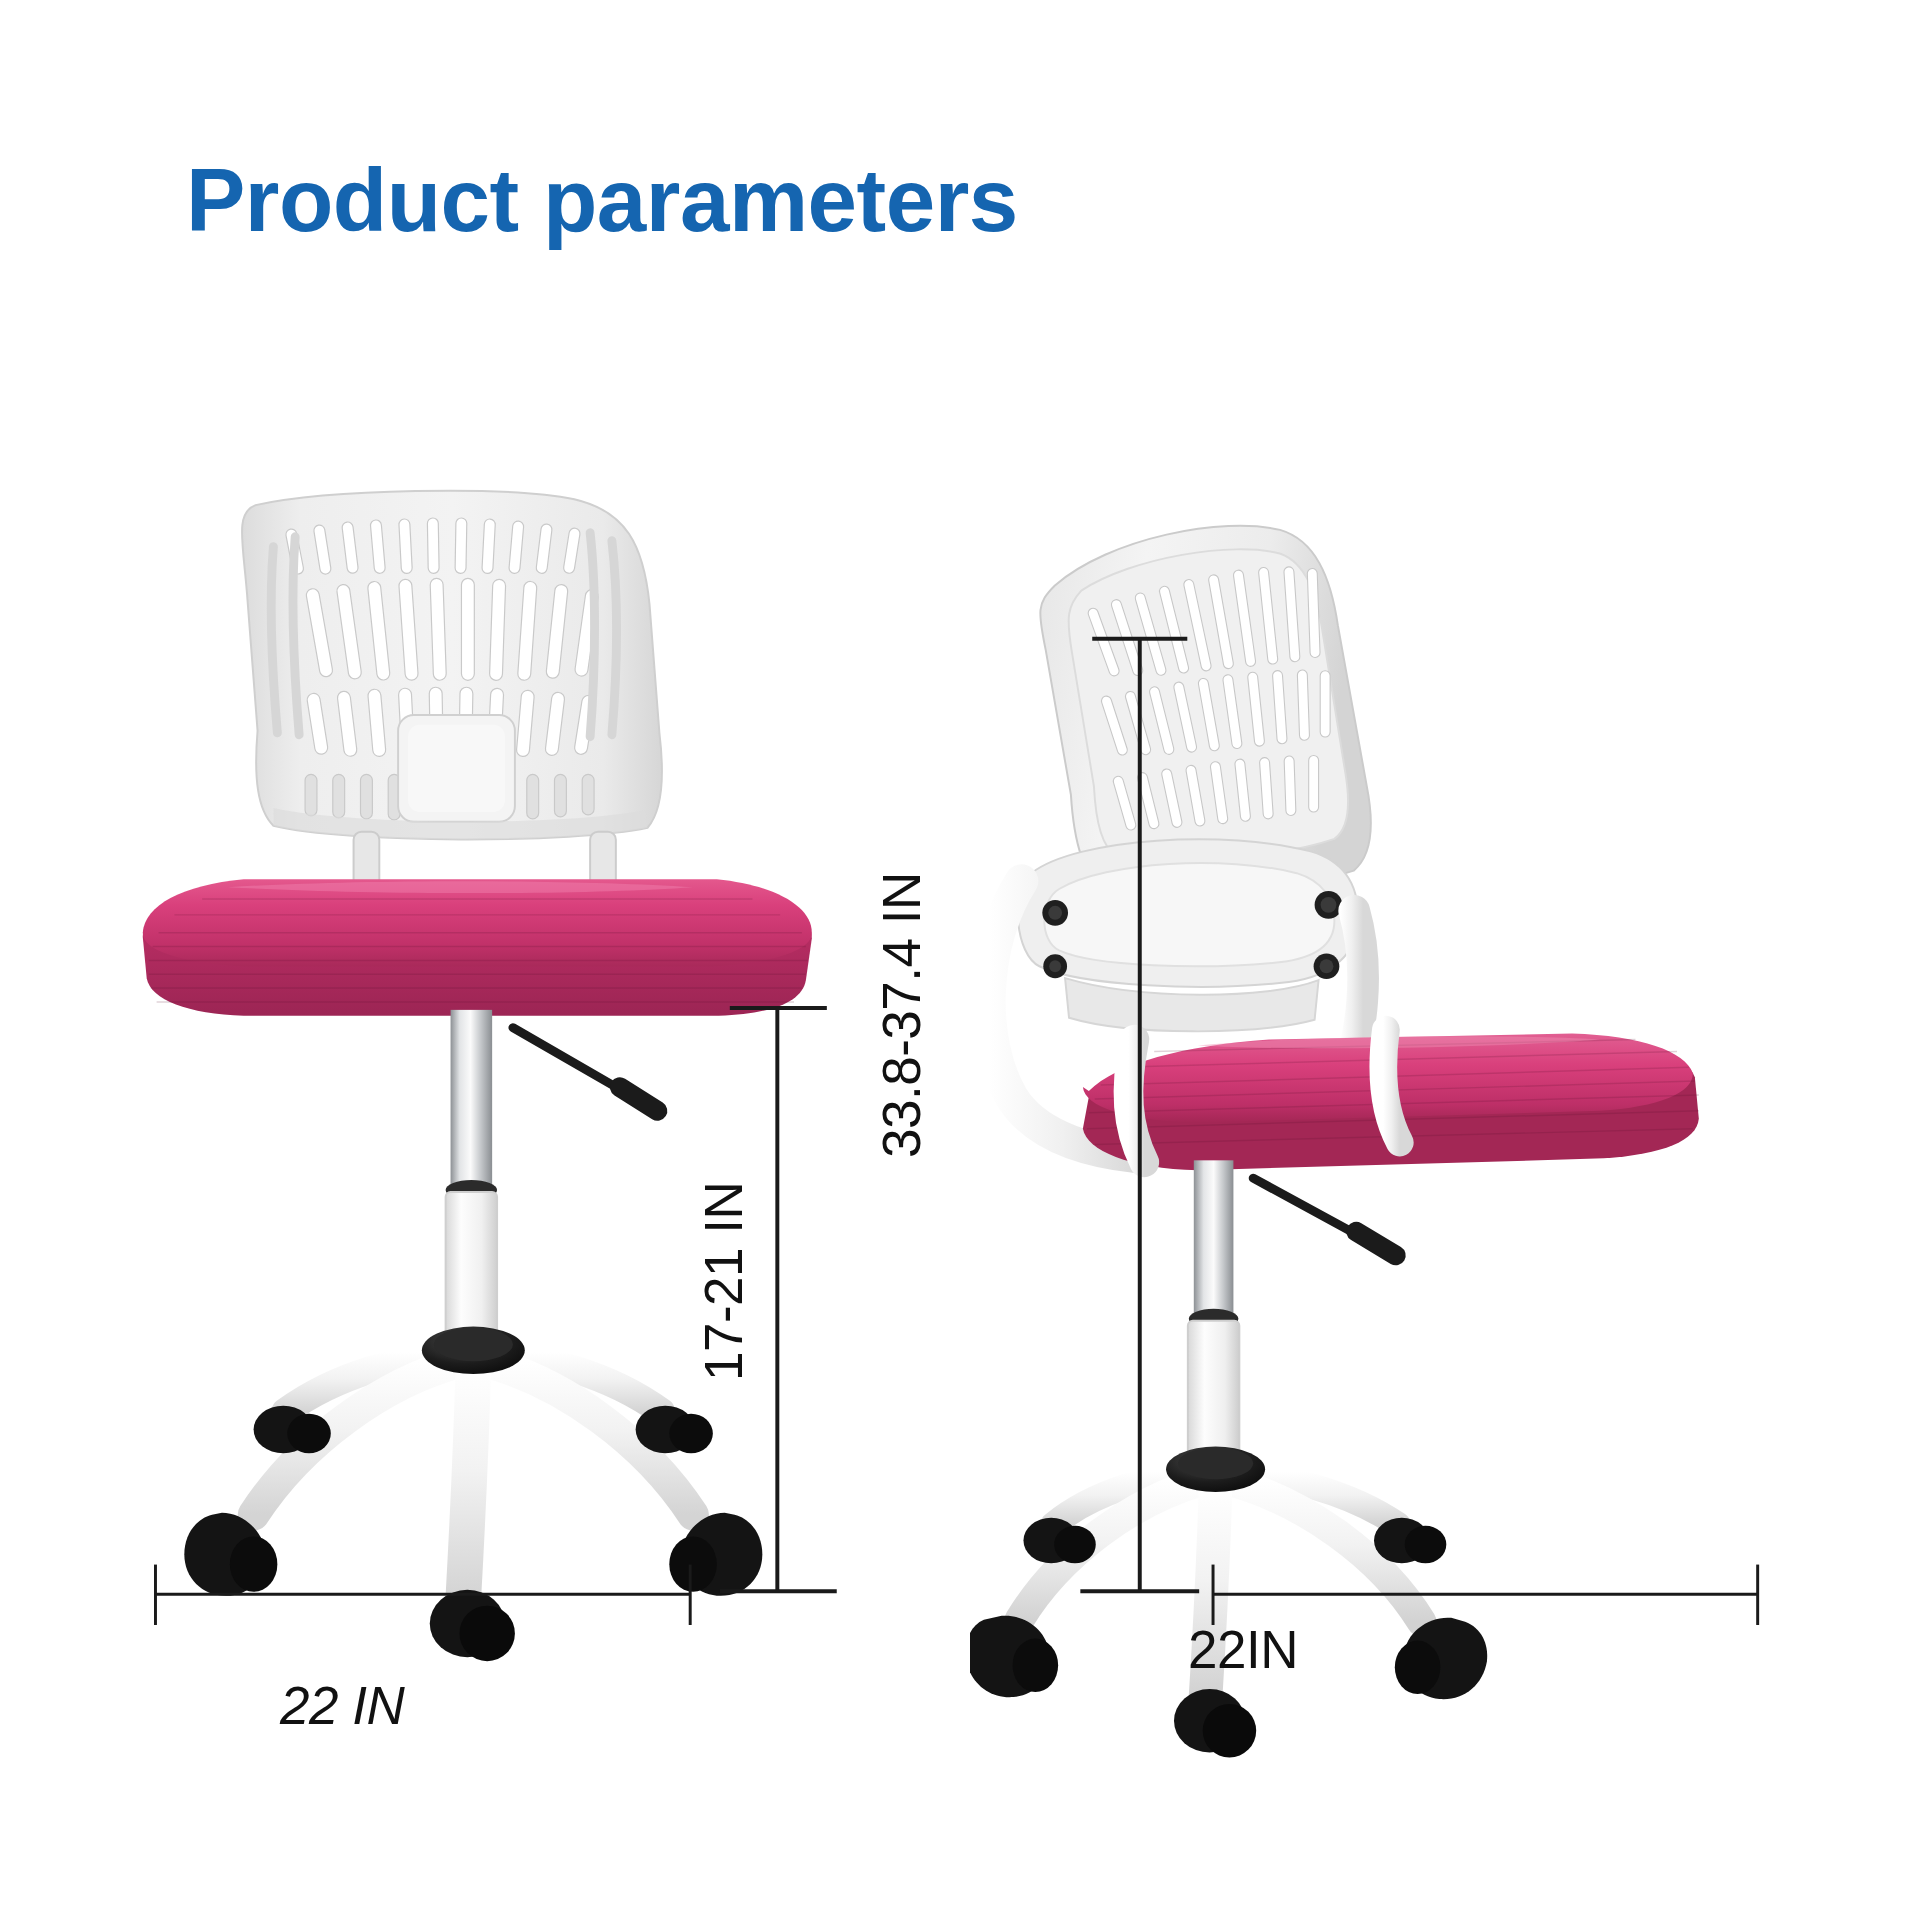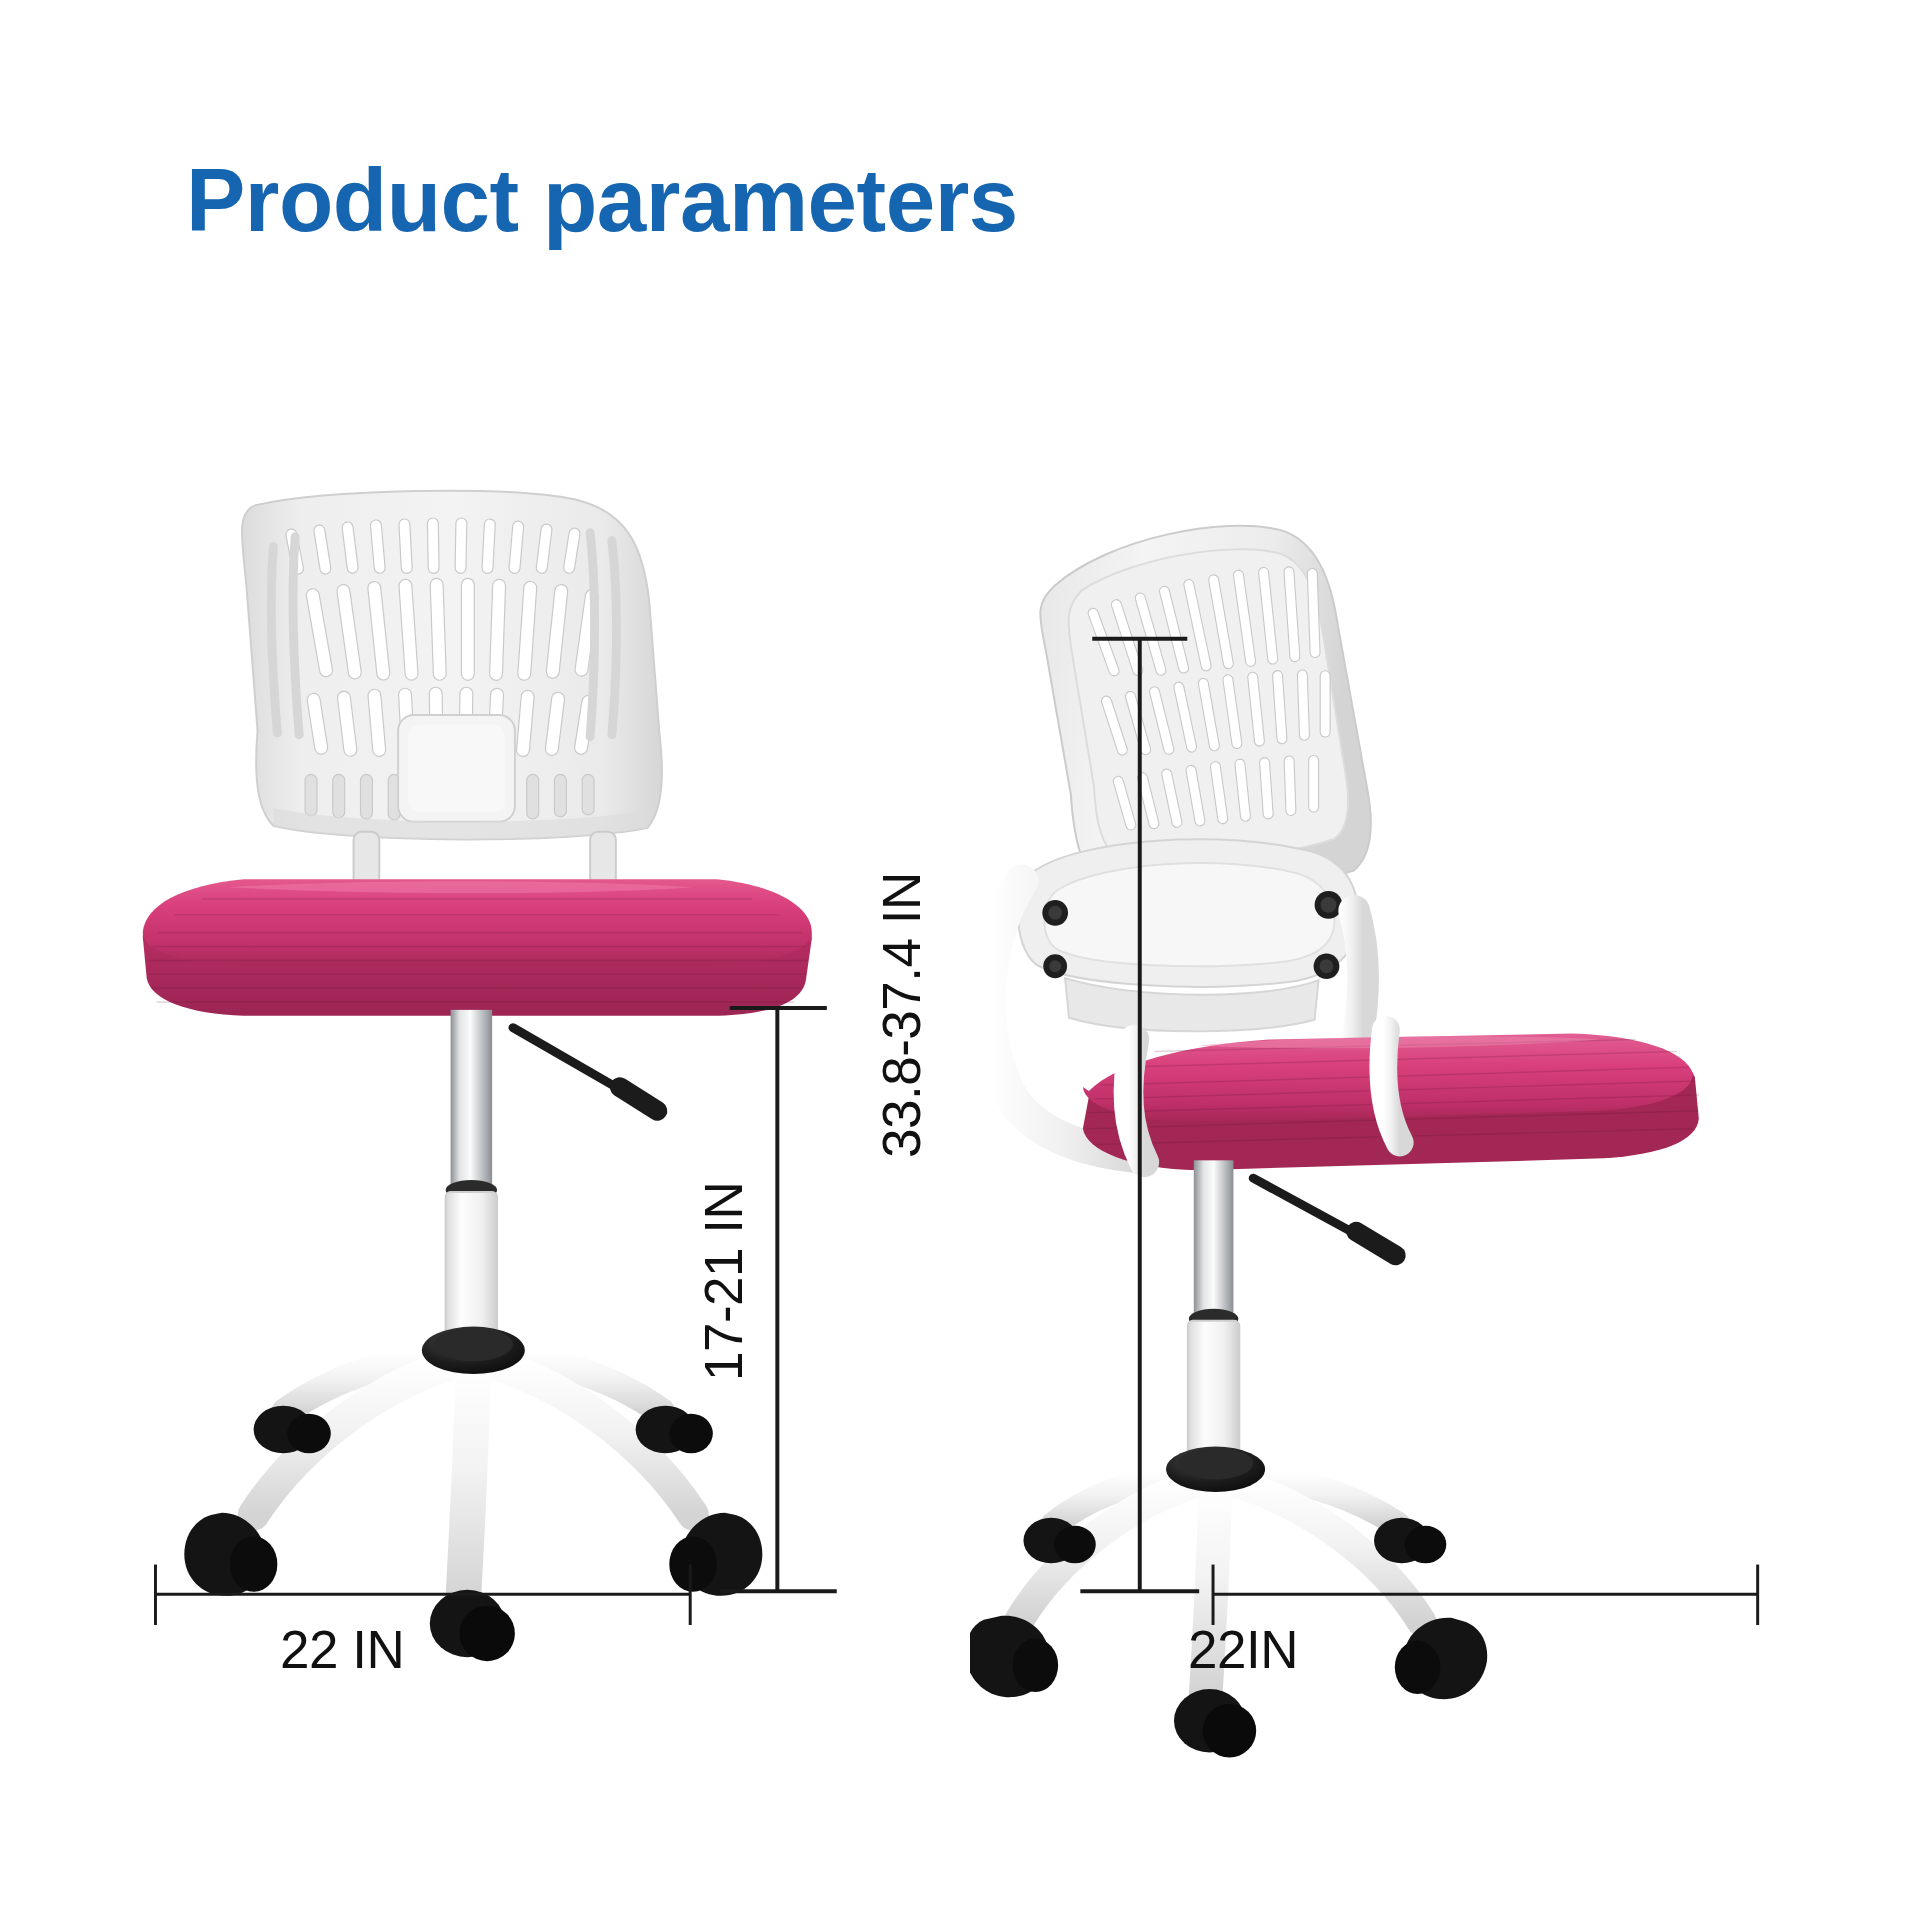--- a/index.html
+++ b/index.html
@@ -69,21 +69,21 @@
     font-weight: 400;
     color: #111111;
     letter-spacing: -0.5px;
     white-space: nowrap;
   }
   .dim-vertical {
     transform-origin: 0 0;
     transform: rotate(-90deg);
   }
 
-  .dim-h-left   { left: 280px;  top: 1619px; }
+  .dim-h-left   { left: 280px;  top: 1675px; font-style: italic; }
   .dim-h-right  { left: 1188px; top: 1619px; }
   .dim-v-left   { left: 693px;  top: 1381px; }
   .dim-v-right  { left: 871px;  top: 1158px; }
 </style>
 </head>
 <body>
 
 <div class="page">
 
   <div class="header">

